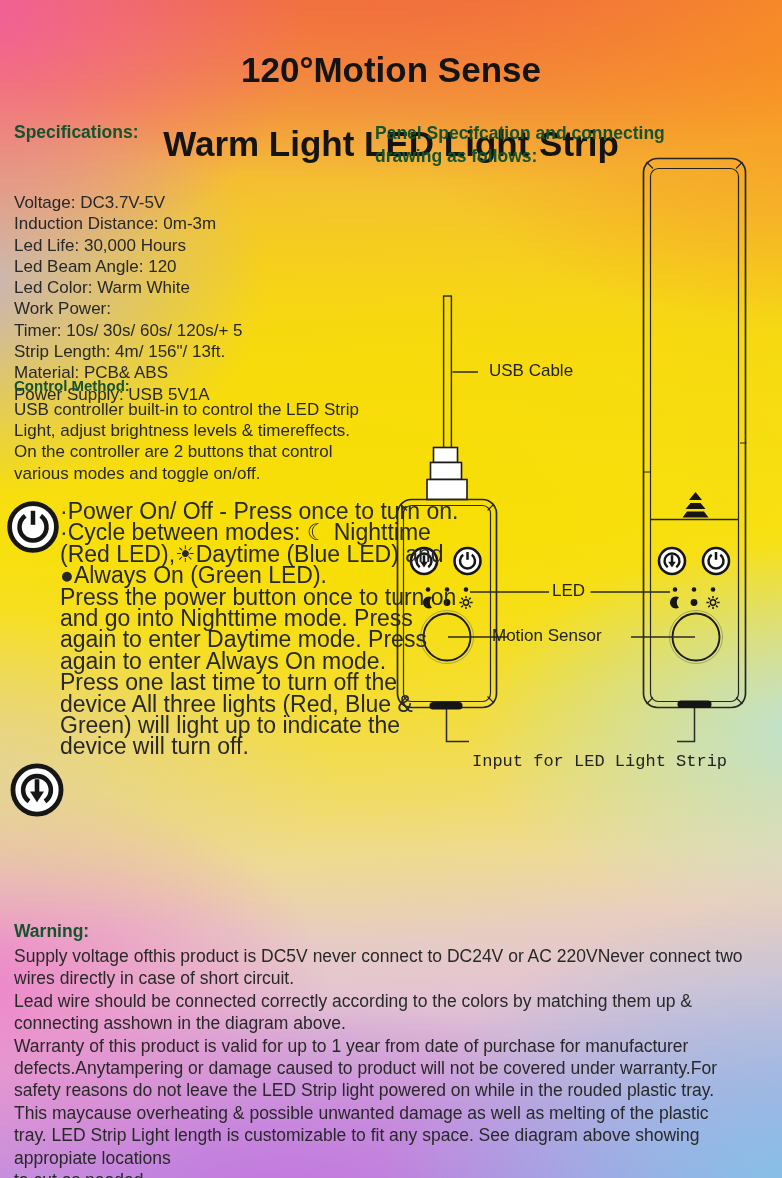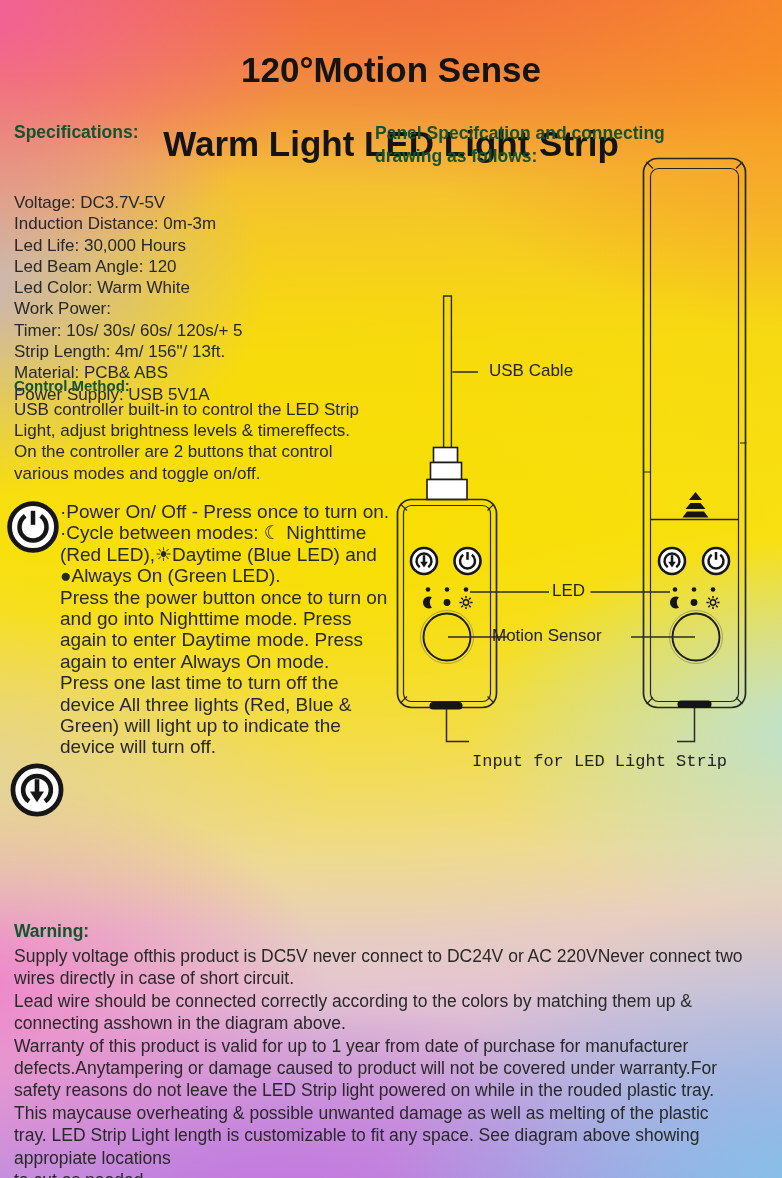--- a/index.html
+++ b/index.html
@@ -22,21 +22,21 @@
   }
   .abs{position:absolute;white-space:pre-line;}
   .h{font-weight:bold;color:#14532d;}
   .title{left:0;top:14px;width:782px;text-align:center;font-size:35px;line-height:37px;
          font-weight:bold;color:#141414;}
   .specs-h{left:14px;top:122px;font-size:17.5px;}
   .specs{left:14px;top:144px;font-size:17px;line-height:21.3px;margin-top:48px;}
   .panel-h{left:375px;top:122px;font-size:17.5px;line-height:23px;}
   .ctrl-h{left:14px;top:377px;font-size:15px;}
   .ctrl-intro{left:14px;top:399px;font-size:17px;line-height:21.2px;}
-  .power-txt{left:60px;top:501px;font-size:19px;line-height:21.4px;}
+  .power-txt{left:60px;top:501px;font-size:23px;line-height:21.4px;}
   .timer-txt{left:64px;top:764px;font-size:17px;line-height:22px;}
   .warn-h{left:14px;top:921px;font-size:17.5px;}
   .warn-txt{left:14px;top:945px;font-size:17.5px;line-height:22.4px;}
   .lbl{font-size:17px;color:#222;}
   .lbl-usb{left:481px;top:361px;margin-left:8px;}
   .lbl-led{left:552px;top:581px;}
   .lbl-motion{left:492px;top:626px;}
   .lbl-input{left:472px;top:752px;font-family:Liberation Mono, monospace;}
   svg.diagram{position:absolute;left:0;top:0;}
 </style>

